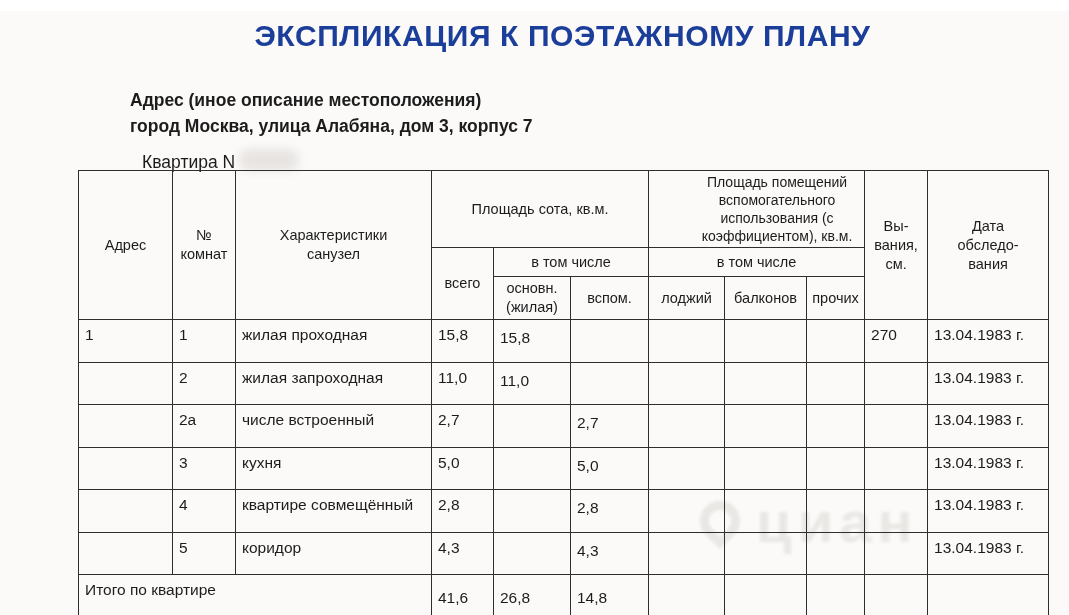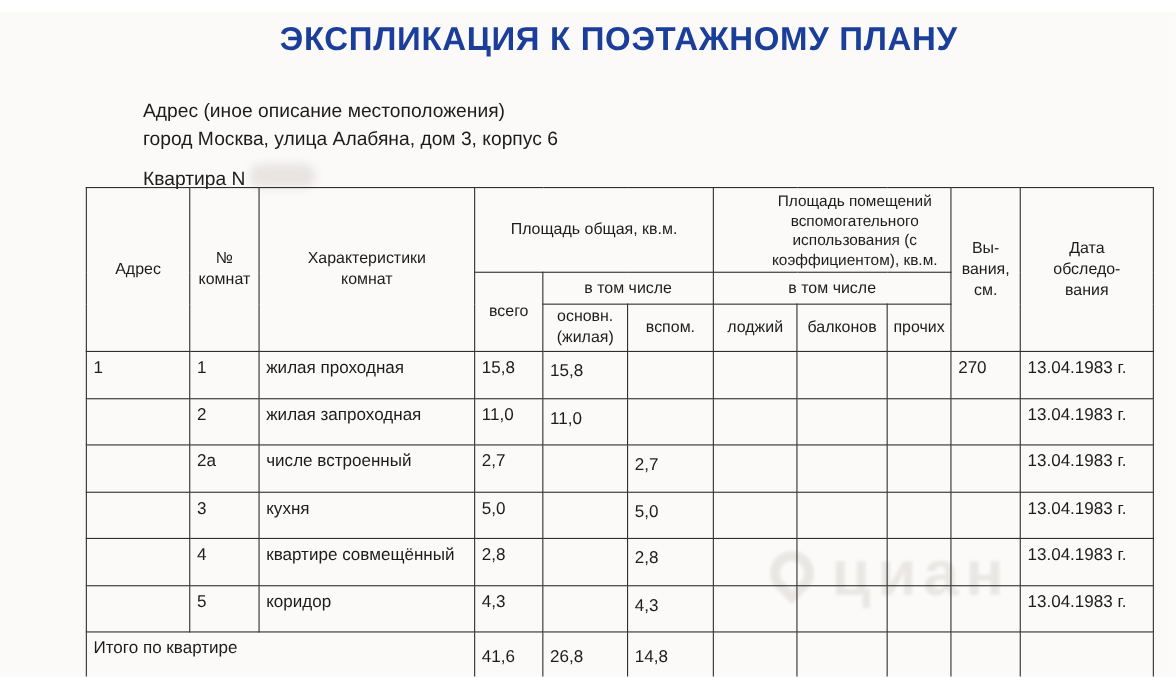--- a/index.html
+++ b/index.html
@@ -24,24 +24,24 @@
     text-align: center;
     padding-left: 56px;
     font-size: 30px;
     font-weight: 800;
     letter-spacing: 0.6px;
     color: #1a3e99;
     white-space: nowrap;
   }
   .address {
     position: absolute; left: 130px; top: 87px;
-    font-size: 17.5px; line-height: 26px;
+    font-size: 17.5px; line-height: 26px; font-weight: bold;
   }
   .apartment {
-    position: absolute; left: 130px; top: 146px;
+    position: absolute; left: 142px; top: 146px;
     font-size: 17.5px;
   }
   .blur-patch {
     display: inline-block;
     position: relative; top: 3px; left: 4px;
     width: 60px; height: 22px;
     background: #e7e4e2;
     border-radius: 11px;
     filter: blur(4px);
   }
@@ -110,21 +110,21 @@
 </head>
 <body>
 
 <div class="page">
   <div class="top-strip"></div>
 
   <h1 class="title">ЭКСПЛИКАЦИЯ К ПОЭТАЖНОМУ ПЛАНУ</h1>
 
   <div class="address">
     <div>Адрес (иное описание местоположения)</div>
-    <div>город Москва, улица Алабяна, дом 3, корпус 6</div>
+    <div>город Москва, улица Алабяна, дом 3, корпус 7</div>
   </div>
 
   <div class="apartment">
     <span>Квартира N</span><span class="blur-patch"></span>
   </div>
 
   <div class="watermark">
     <span class="wm-pin"></span>
     <span>циан</span>
   </div>
@@ -142,22 +142,22 @@
         <col style="width:58px">
       <col style="width:63px">
         <col style="width:121px">
     </colgroup>
     <tbody>
         <tr class="h-a">
       <th rowspan="3">Адрес</th>
       <th rowspan="3">№
 комнат</th>
       <th rowspan="3">Характеристики
-комнат</th>
-      <th colspan="3">Площадь общая, кв.м.</th>
+санузел</th>
+      <th colspan="3">Площадь сота, кв.м.</th>
       <th colspan="3" style="font-size:14px; line-height:18px;padding-left:44px;">Площадь помещений
 вспомогательного
 использования (с
 коэффициентом), кв.м.</th>
       <th rowspan="3">Вы-
 вания,
 см.</th>
       <th rowspan="3">Дата
 обследо-
 вания</th>

